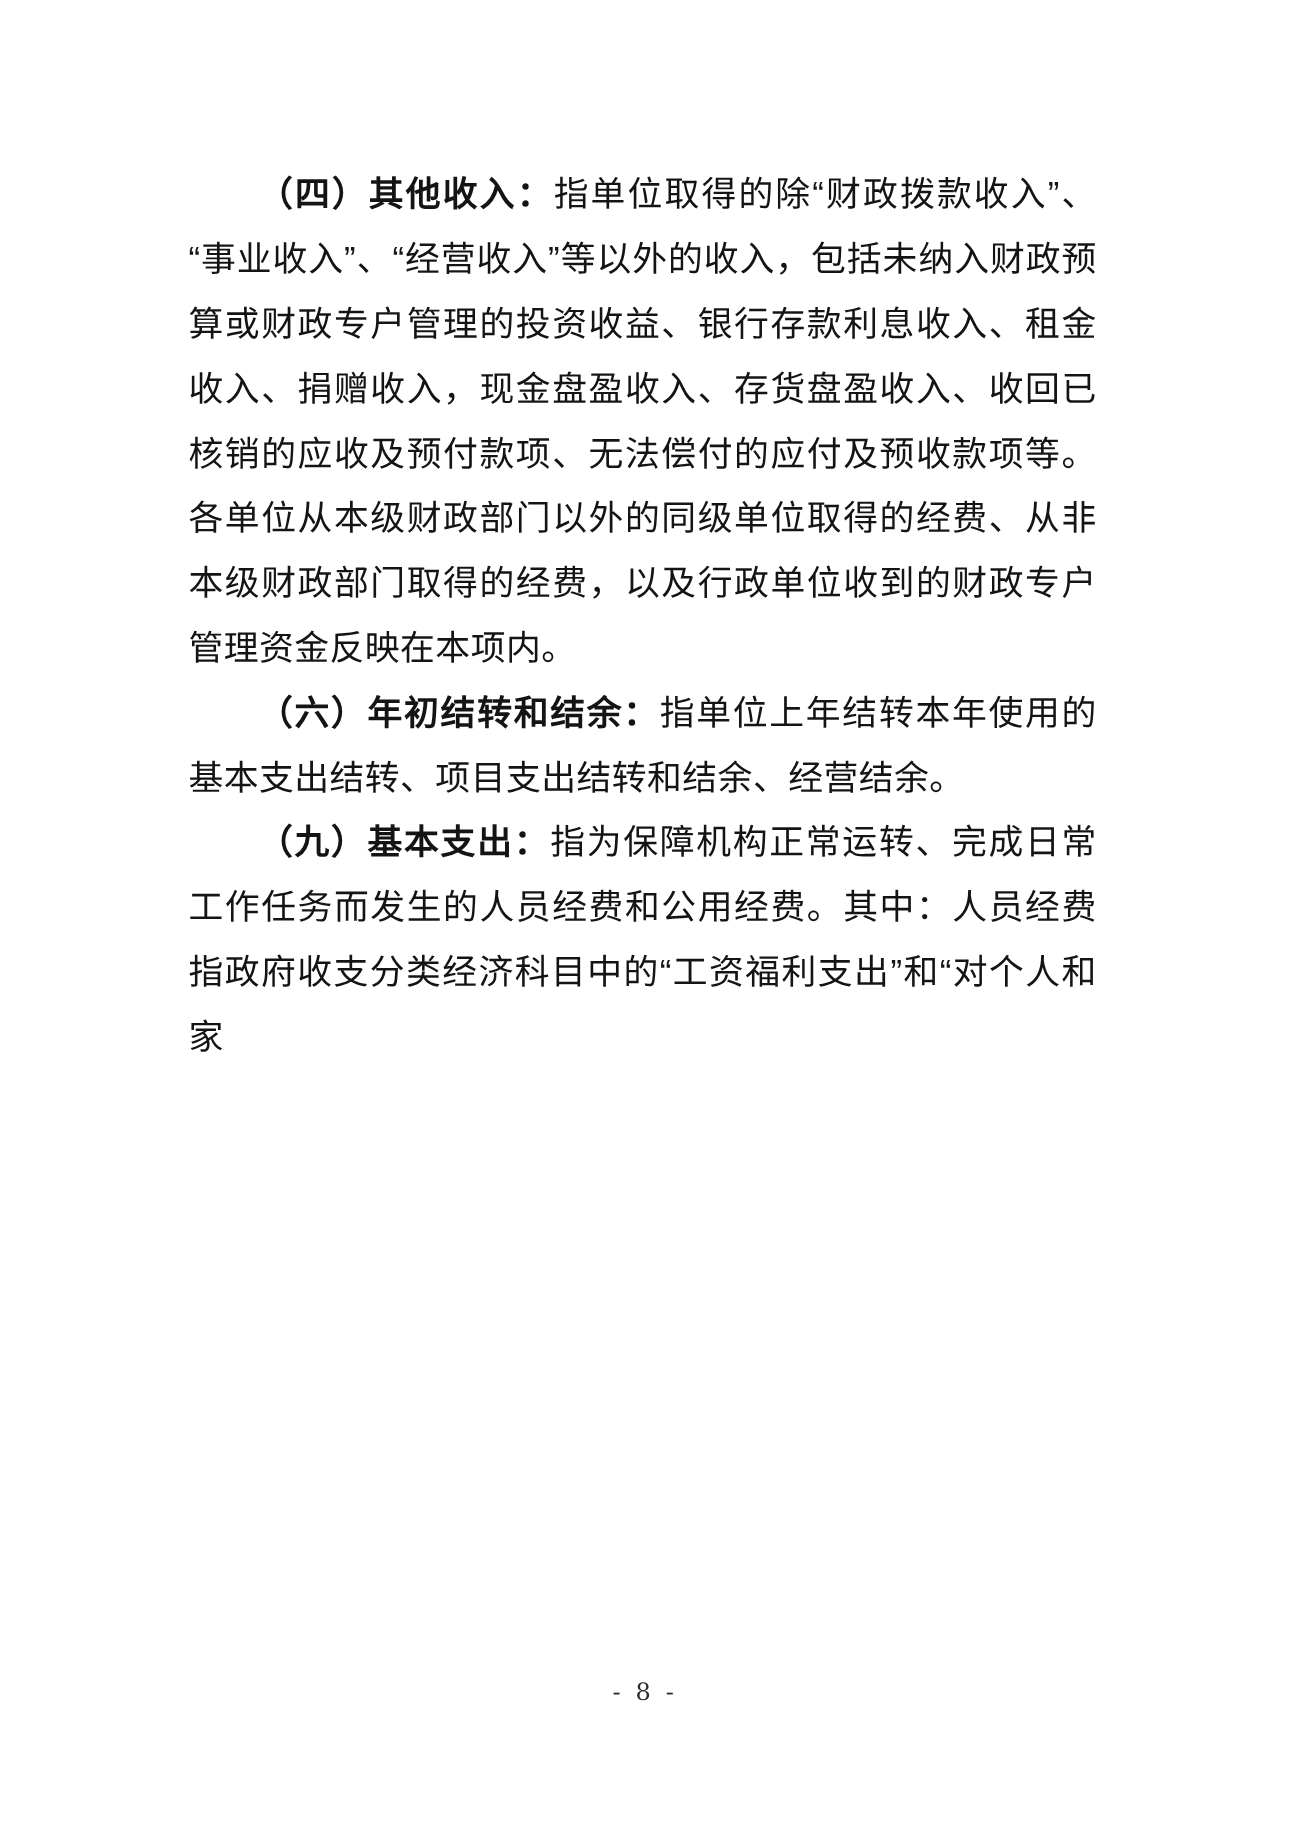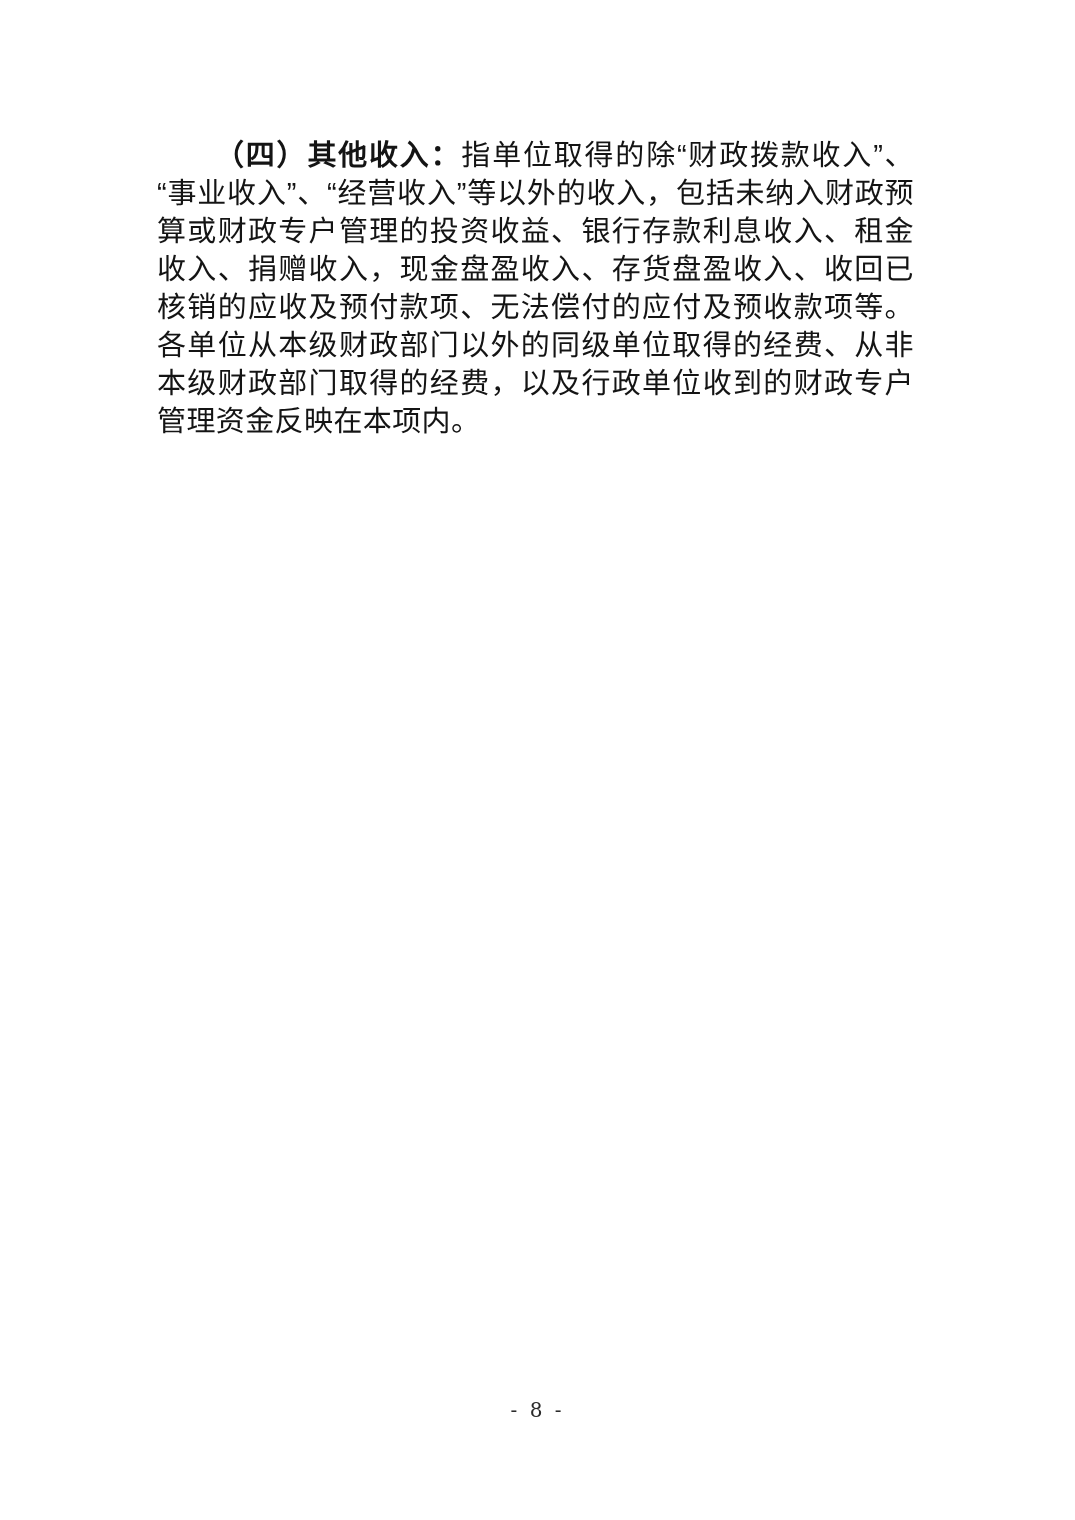--- a/index.html
+++ b/index.html
@@ -15,21 +15,21 @@
     overflow: hidden;
     font-family: "Liberation Sans", sans-serif;
   }
   .content {
     position: absolute;
     left: 157px;
     top: 136px;
     width: 757px;
     color: #141414;
     font-size: 29px;
-    line-height: 38px;
+    line-height: 54px;
     text-align: justify;
     text-justify: inter-ideograph;
     letter-spacing: 0.4px;
   }
   .para {
     margin: 0;
     padding: 0;
     text-indent: 2em;
   }
   .para-label {
@@ -57,21 +57,27 @@
 
 <div class="page">
 
   <div class="content">
 
     <p class="para">
       <span class="para-label">（四）其他收入：</span><span class="para-body">指单位取得的除“财政拨款收入”、“事业收入”、“经营收入”等以外的收入，包括未纳入财政预算或财政专户管理的投资收益、银行存款利息收入、租金收入、捐赠收入，现金盘盈收入、存货盘盈收入、收回已核销的应收及预付款项、无法偿付的应付及预收款项等。各单位从本级财政部门以外的同级单位取得的经费、从非本级财政部门取得的经费，以及行政单位收到的财政专户管理资金反映在本项内。</span>
     </p>
 
 
+    <p class="para">
+      <span class="para-label">（六）年初结转和结余：</span><span class="para-body">指单位上年结转本年使用的基本支出结转、项目支出结转和结余、经营结余。</span>
+    </p>
 
 
 
+    <p class="para">
+      <span class="para-label">（九）基本支出：</span><span class="para-body">指为保障机构正常运转、完成日常工作任务而发生的人员经费和公用经费。其中：人员经费指政府收支分类经济科目中的“工资福利支出”和“对个人和家</span>
+    </p>
 
   </div>
 
   <div class="page-number">- 8 -</div>
 
 </div>
 
 </body></html>

